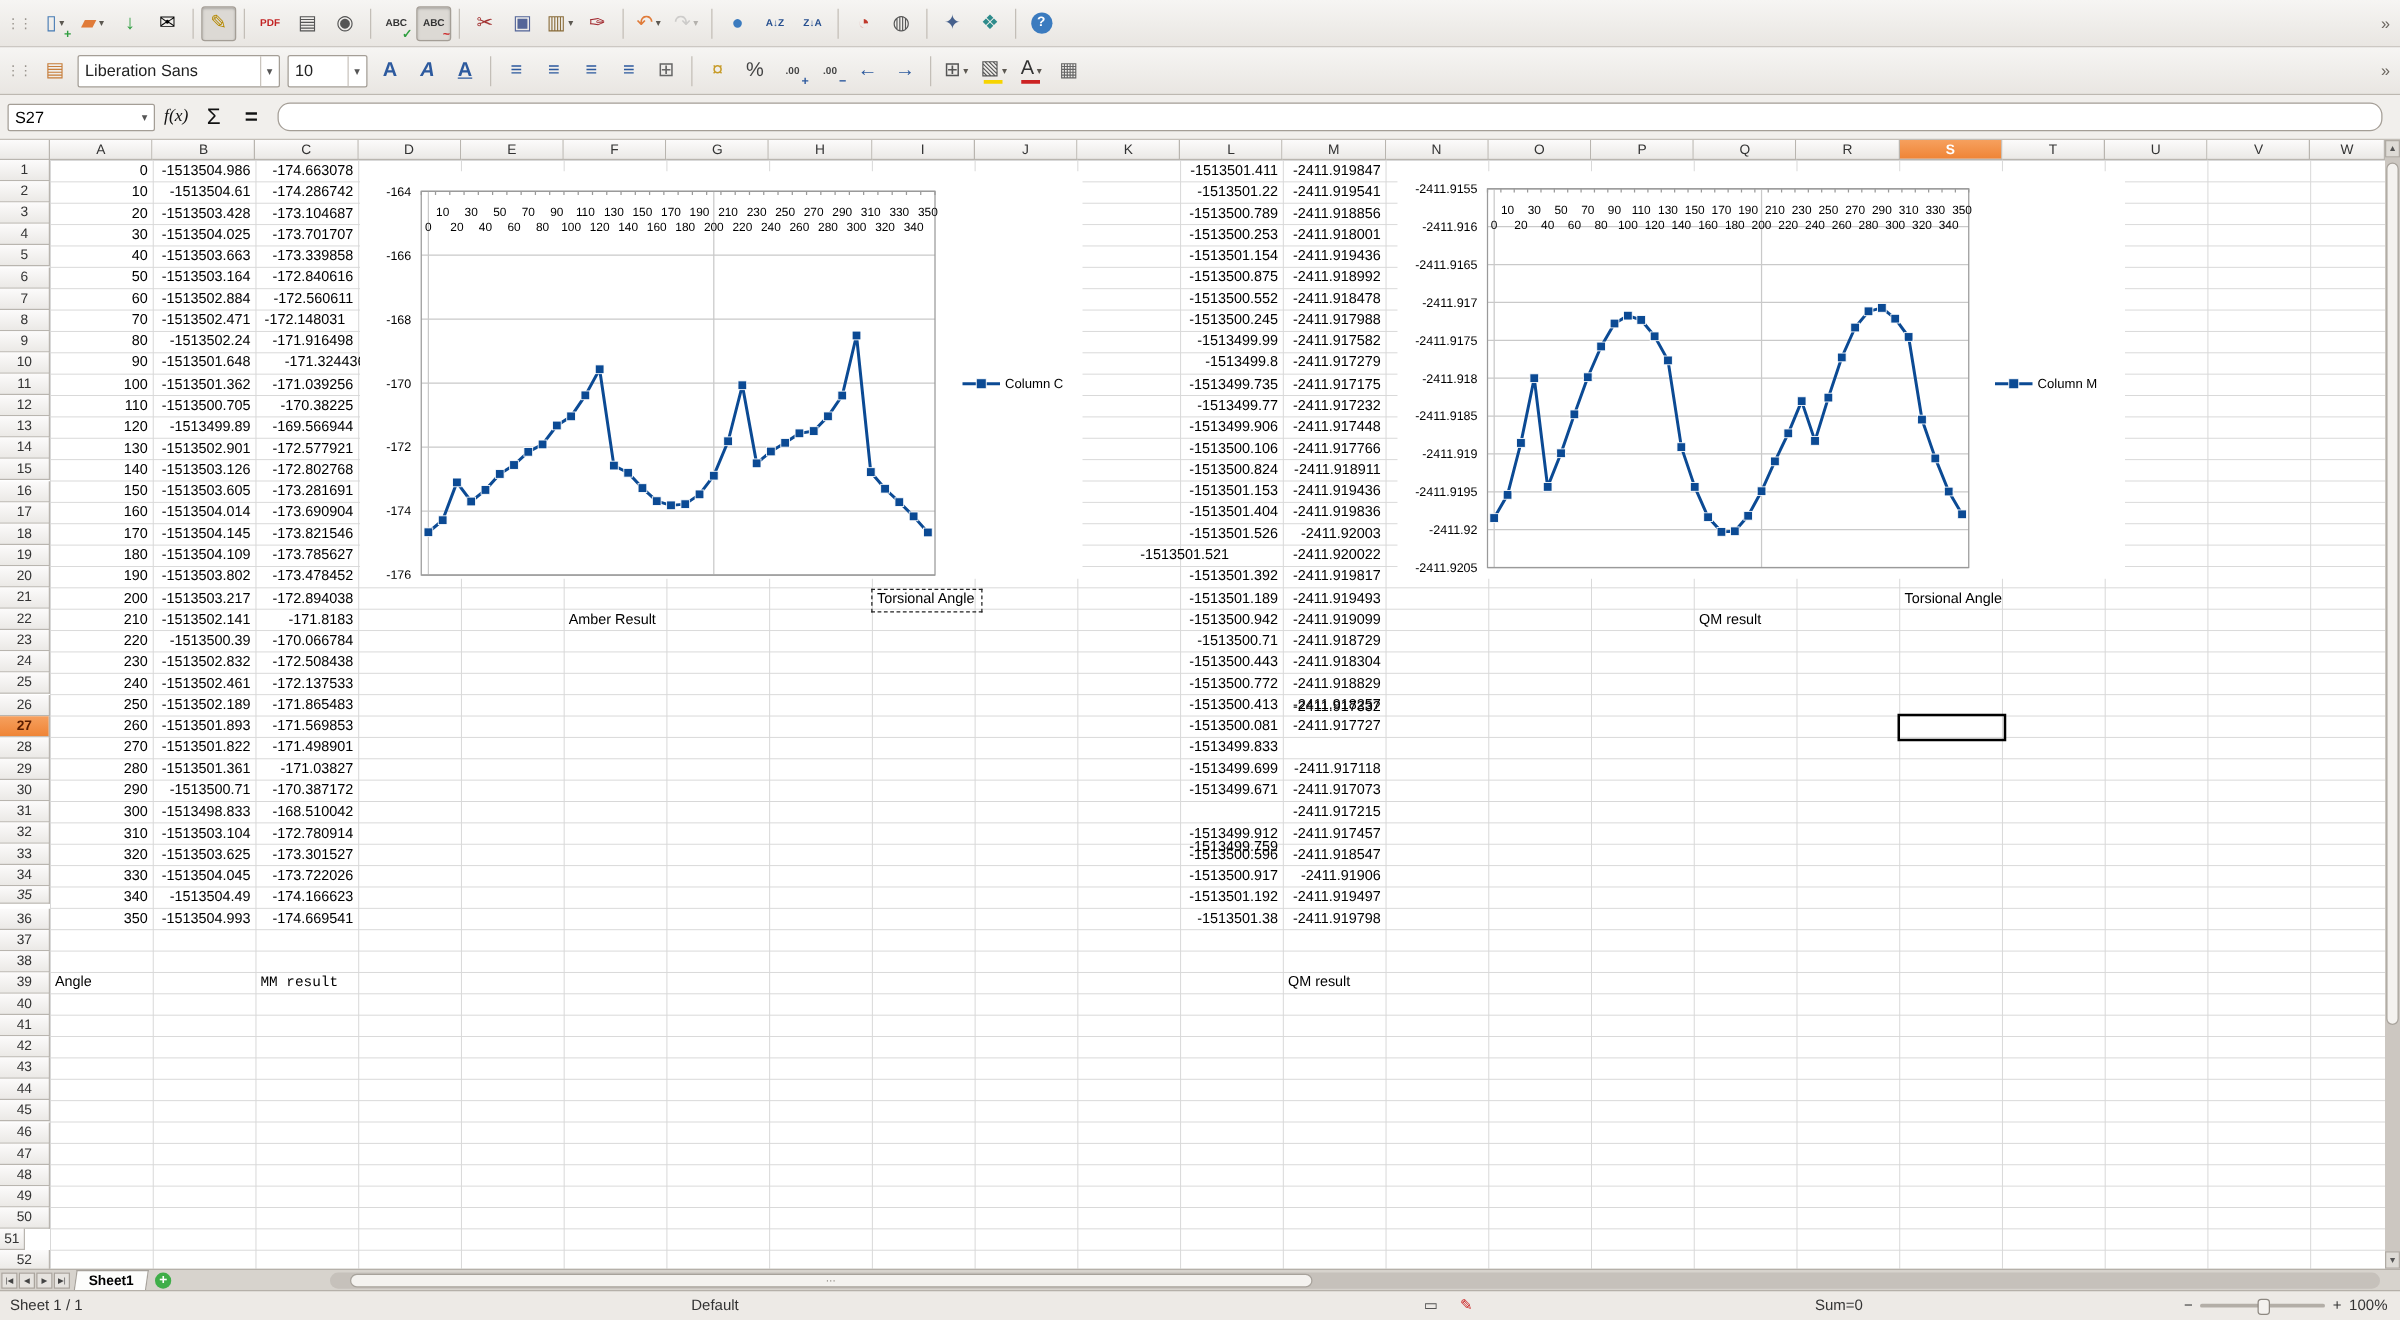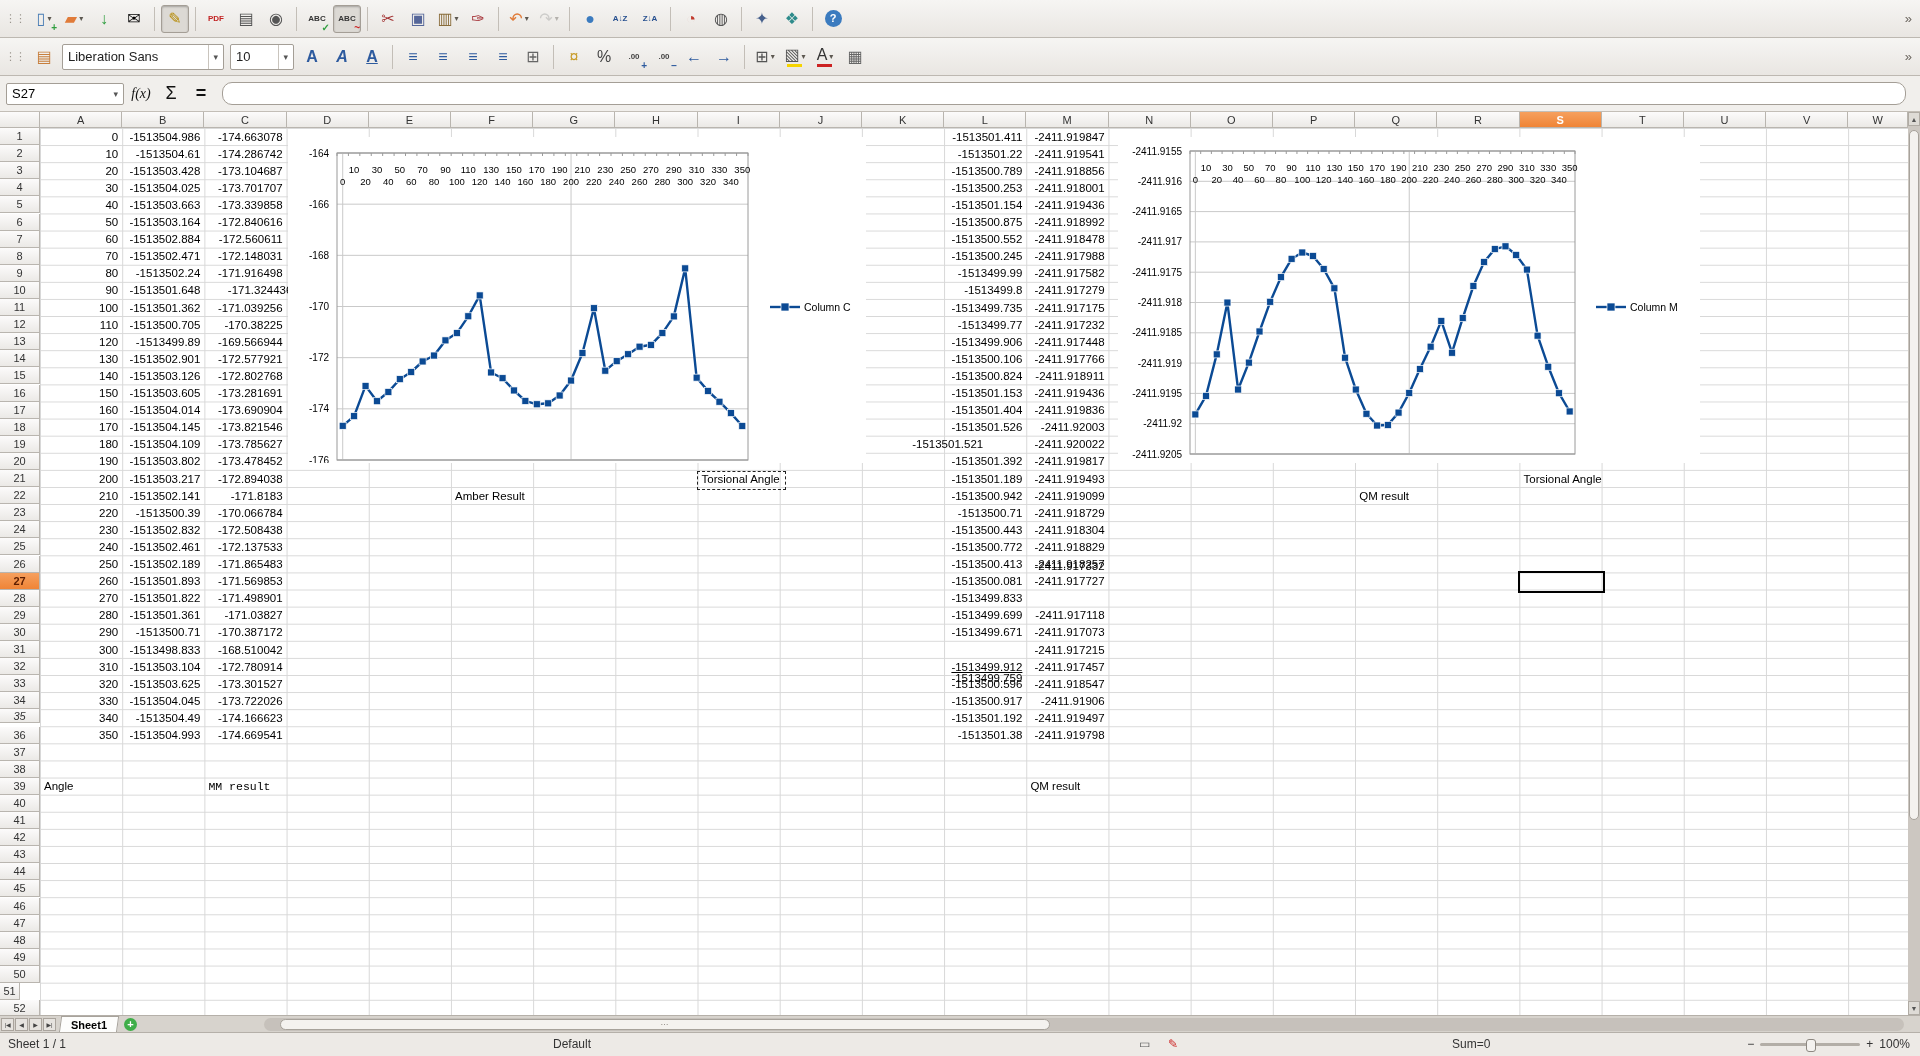--- a/index.html
+++ b/index.html
@@ -424,21 +424,21 @@
       <div class="cell num" style="left: 123.2px; top: 692.8px; width: 80.2px;">-1513504.045</div>
       <div class="cell num" style="left: 123.2px; top: 709.9px; width: 80.2px;">-1513504.49</div>
       <div class="cell num" style="left: 123.2px; top: 727px; width: 80.2px;">-1513504.993</div>
       <div class="cell num" style="left: 205.4px; top: 128.5px; width: 80.2px;">-174.663078</div>
       <div class="cell num" style="left: 205.4px; top: 145.6px; width: 80.2px;">-174.286742</div>
       <div class="cell num" style="left: 205.4px; top: 162.7px; width: 80.2px;">-173.104687</div>
       <div class="cell num" style="left: 205.4px; top: 179.8px; width: 80.2px;">-173.701707</div>
       <div class="cell num" style="left: 205.4px; top: 196.9px; width: 80.2px;">-173.339858</div>
       <div class="cell num" style="left: 205.4px; top: 214px; width: 80.2px;">-172.840616</div>
       <div class="cell num" style="left: 205.4px; top: 231.1px; width: 80.2px;">-172.560611</div>
-      <div class="cell num" style="left: 205.4px; top: 248.2px; width: 80.2px;">-172.148031</div>
+      <div class="cell num" style="left: 205.4px; top: 248.2px; width: 80.2px; text-align: center;">-172.148031</div>
       <div class="cell num" style="left: 205.4px; top: 265.3px; width: 80.2px;">-171.916498</div>
       <div class="cell num" style="left: 205.4px; top: 282.4px; width: 90px;">-171.324436</div>
       <div class="cell num" style="left: 205.4px; top: 299.5px; width: 80.2px;">-171.039256</div>
       <div class="cell num" style="left: 205.4px; top: 316.6px; width: 80.2px;">-170.38225</div>
       <div class="cell num" style="left: 205.4px; top: 333.7px; width: 80.2px;">-169.566944</div>
       <div class="cell num" style="left: 205.4px; top: 350.8px; width: 80.2px;">-172.577921</div>
       <div class="cell num" style="left: 205.4px; top: 367.9px; width: 80.2px;">-172.802768</div>
       <div class="cell num" style="left: 205.4px; top: 385px; width: 80.2px;">-173.281691</div>
       <div class="cell num" style="left: 205.4px; top: 402.1px; width: 80.2px;">-173.690904</div>
       <div class="cell num" style="left: 205.4px; top: 419.2px; width: 80.2px;">-173.821546</div>
@@ -484,21 +484,21 @@
       <div class="cell num" style="left: 945.2px; top: 487.6px; width: 80.2px;">-1513500.942</div>
       <div class="cell num" style="left: 945.2px; top: 504.7px; width: 80.2px;">-1513500.71</div>
       <div class="cell num" style="left: 945.2px; top: 521.8px; width: 80.2px;">-1513500.443</div>
       <div class="cell num" style="left: 945.2px; top: 538.9px; width: 80.2px;">-1513500.772</div>
       <div class="cell num" style="left: 945.2px; top: 556px; width: 80.2px;">-1513500.413</div>
       <div class="cell num" style="left: 945.2px; top: 573.1px; width: 80.2px;">-1513500.081</div>
       <div class="cell num" style="left: 945.2px; top: 590.2px; width: 80.2px;">-1513499.833</div>
       <div class="cell num" style="left: 945.2px; top: 607.3px; width: 80.2px;">-1513499.699</div>
       <div class="cell num" style="left: 945.2px; top: 624.4px; width: 80.2px;">-1513499.671</div>
       <div class="cell num" style="left: 945.2px; top: 641.5px; width: 80.2px; margin-top: 28px;">-1513499.759</div>
-      <div class="cell num" style="left: 945.2px; top: 658.6px; width: 80.2px; text-decoration: underline;">-1513499.912</div>
+      <div class="cell num" style="left: 945.2px; top: 658.6px; width: 80.2px;">-1513499.912</div>
       <div class="cell num" style="left: 945.2px; top: 675.7px; width: 80.2px;">-1513500.596</div>
       <div class="cell num" style="left: 945.2px; top: 692.8px; width: 80.2px;">-1513500.917</div>
       <div class="cell num" style="left: 945.2px; top: 709.9px; width: 80.2px;">-1513501.192</div>
       <div class="cell num" style="left: 945.2px; top: 727px; width: 80.2px;">-1513501.38</div>
       <div class="cell num" style="left: 1027.4px; top: 128.5px; width: 80.2px;">-2411.919847</div>
       <div class="cell num" style="left: 1027.4px; top: 145.6px; width: 80.2px;">-2411.919541</div>
       <div class="cell num" style="left: 1027.4px; top: 162.7px; width: 80.2px;">-2411.918856</div>
       <div class="cell num" style="left: 1027.4px; top: 179.8px; width: 80.2px;">-2411.918001</div>
       <div class="cell num" style="left: 1027.4px; top: 196.9px; width: 80.2px;">-2411.919436</div>
       <div class="cell num" style="left: 1027.4px; top: 214px; width: 80.2px;">-2411.918992</div>

